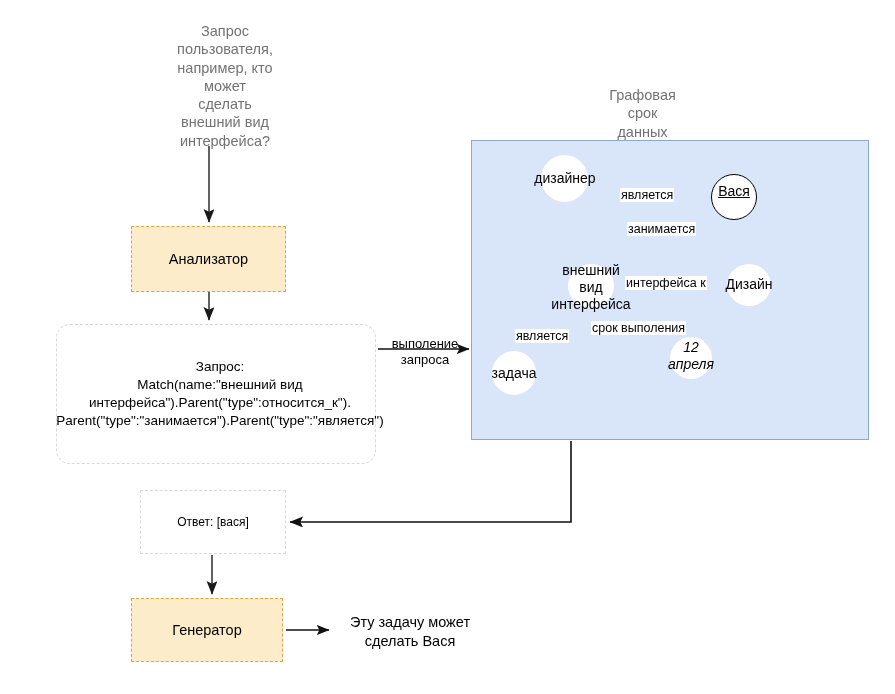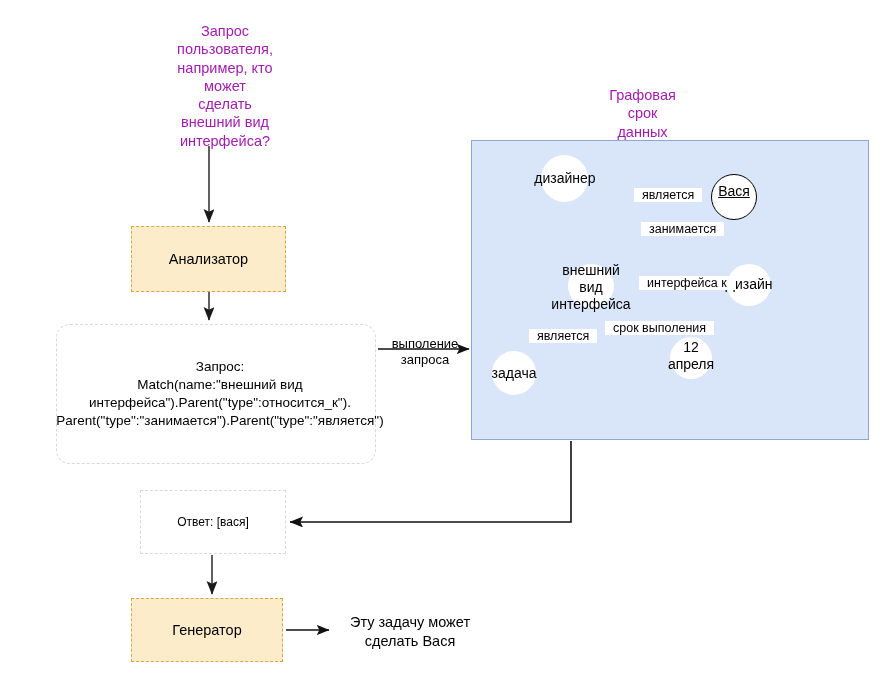--- a/index.html
+++ b/index.html
@@ -23,21 +23,21 @@
   .svg-layer {
     position: absolute;
     left: 0; top: 0;
     width: 895px;
     height: 694px;
   }
   
   .txt {
     position: absolute;
     text-align: center;
-    color: #a21caf;
+    color: #737373;
     line-height: 1.26;
     white-space: pre-line;
     pointer-events: none;
   }
   .user-query {
     left: 140px; top: 22px; width: 170px;
     font-size: 14.5px;
   }
   .db-title {
     left: 585px; top: 86px; width: 115px;
@@ -110,26 +110,25 @@
     white-space: pre-line;
     pointer-events: none;
     z-index: 6;
   }
   
   .edge-label {
     position: absolute;
     background: #ffffff;
     font-size: 12.5px;
     color: #000000;
-    padding: 0 8px;
+    padding: 0 1px;
     white-space: nowrap;
     line-height: 1.15;
     z-index: 7;
     pointer-events: none;
-    margin-left: 14px;
   }
   .flow-label {
     position: absolute;
     font-size: 13px;
     color: #000;
     text-align: center;
     line-height: 1.25;
     white-space: pre-line;
     background: transparent;
     z-index: 7;
@@ -216,21 +215,21 @@
   <div class="node" style="left:492px; top:351px; width:44px; height:44px;"></div>
   <div class="node" style="left:670px; top:337px; width:42px; height:42px;"></div>
 
   <div class="node-label" style="left:508px; top:170px; width:114px;">дизайнер</div>
   <div class="node-label" style="left:704px; top:183px; width:60px;text-decoration:underline;">Вася</div>
   <div class="node-label" style="left:714px; top:276px; width:70px;">Дизайн</div>
   <div class="node-label" style="left:531px; top:262px; width:120px;">внешний
 вид
 интерфейса</div>
   <div class="node-label" style="left:484px; top:365px; width:60px;">задача</div>
-  <div class="node-label" style="left:659px; top:339px; width:64px;">12
+  <div class="node-label" style="left:659px; top:339px; width:64px;font-style:italic;">12
 апреля</div>
 
   <div class="edge-label" style="left:620px; top:188px;">является</div>
   <div class="edge-label" style="left:627px; top:222px;">занимается</div>
   <div class="edge-label" style="left:625px; top:276px;">интерфейса к</div>
   <div class="edge-label" style="left:515px; top:329px;">является</div>
   <div class="edge-label" style="left:591px; top:321px;">срок выполения</div>
 
   <div class="ghost-box" id="box-answer">
     <span class="answer-text">Ответ: [вася]</span>

